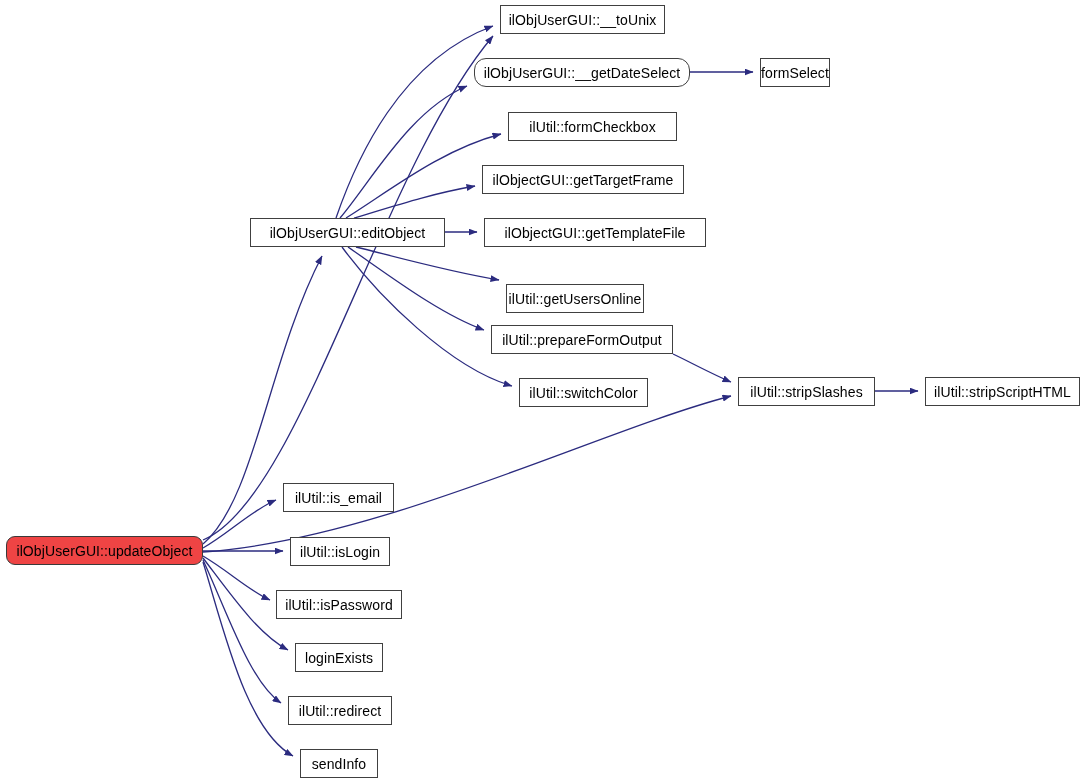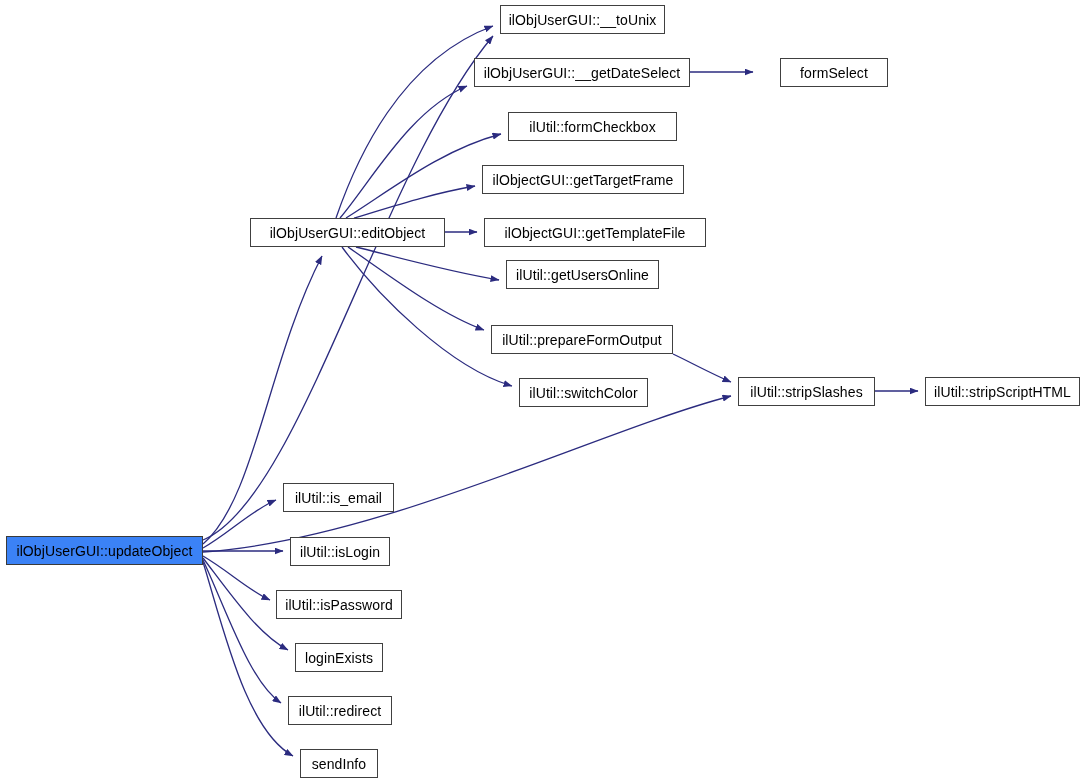--- a/index.html
+++ b/index.html
@@ -35,22 +35,23 @@
     align-items: center;
     justify-content: center;
     white-space: nowrap;
     font-size: 14px;
     line-height: 1;
     color: #000000;
     letter-spacing: 0.1px;
     z-index: 2;
   }
   .node.root {
-    background: #3b82f6;
+    background: #ef4444;
     border-color: #3a3a3a;
+    border-radius: 9px;
   }
   .node-label {
     display: block;
     padding: 0 6px;
   }
 </style>
 </head>
 <body>
 
 <div id="graph-canvas">
@@ -88,36 +89,36 @@
   <div id="node-group">
       <div class="node root" style="left: 6px; top: 536px; width: 197px; height: 29px;">
         <span class="node-label">ilObjUserGUI::updateObject</span>
       </div>
       <div class="node" style="left: 250px; top: 218px; width: 195px; height: 29px;">
         <span class="node-label">ilObjUserGUI::editObject</span>
       </div>
       <div class="node" style="left: 500px; top: 5px; width: 165px; height: 29px;">
         <span class="node-label">ilObjUserGUI::__toUnix</span>
       </div>
-      <div class="node" style="left: 474px; top: 58px; width: 216px; height: 29px;">
+      <div class="node" style="left: 474px; top: 58px; width: 216px; height: 29px; border-radius: 12px;">
         <span class="node-label">ilObjUserGUI::__getDateSelect</span>
       </div>
-      <div class="node" style="left: 760px; top: 58px; width: 108px; height: 29px; margin-left: 20px;">
+      <div class="node" style="left: 760px; top: 58px; width: 70px; height: 29px;">
         <span class="node-label">formSelect</span>
       </div>
       <div class="node" style="left: 508px; top: 112px; width: 169px; height: 29px;">
         <span class="node-label">ilUtil::formCheckbox</span>
       </div>
       <div class="node" style="left: 482px; top: 165px; width: 202px; height: 29px;">
         <span class="node-label">ilObjectGUI::getTargetFrame</span>
       </div>
       <div class="node" style="left: 484px; top: 218px; width: 222px; height: 29px;">
         <span class="node-label">ilObjectGUI::getTemplateFile</span>
       </div>
-      <div class="node" style="left: 506px; top: 260px; width: 153px; height: 29px;">
+      <div class="node" style="left: 506px; top: 284px; width: 138px; height: 29px;">
         <span class="node-label">ilUtil::getUsersOnline</span>
       </div>
       <div class="node" style="left: 491px; top: 325px; width: 182px; height: 29px;">
         <span class="node-label">ilUtil::prepareFormOutput</span>
       </div>
       <div class="node" style="left: 519px; top: 378px; width: 129px; height: 29px;">
         <span class="node-label">ilUtil::switchColor</span>
       </div>
       <div class="node" style="left: 738px; top: 377px; width: 137px; height: 29px;">
         <span class="node-label">ilUtil::stripSlashes</span>

